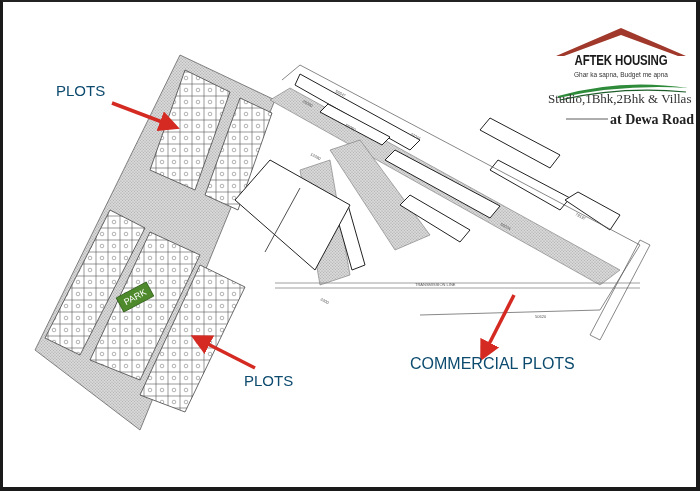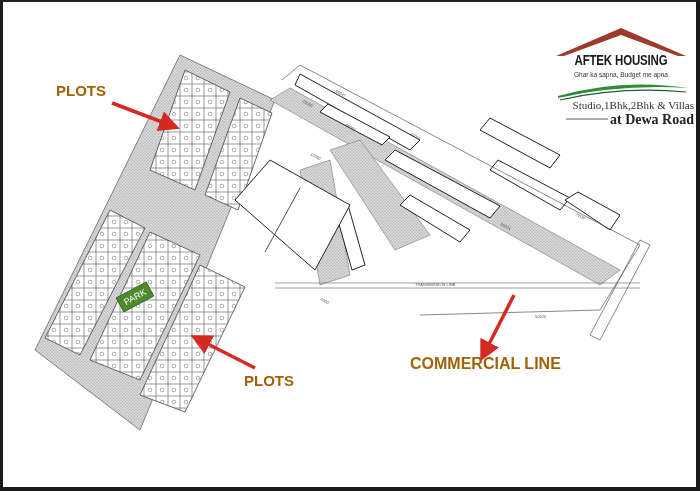--- a/index.html
+++ b/index.html
@@ -1,27 +1,27 @@
 <!DOCTYPE html>
 <html><head>
 <meta charset="utf-8">
 <style>
   html,body{margin:0;padding:0;background:#ffffff;}
   body{width:700px;height:491px;overflow:hidden;position:relative;font-family:"Liberation Sans",sans-serif;}
   .frame{position:absolute;left:0;top:0;width:700px;height:491px;box-sizing:border-box;
     border-left:3px solid #1a1a1a;border-top:2px solid #222;border-right:4px solid #1a1a1a;border-bottom:4px solid #1a1a1a;background:#fff;}
   svg.plan{position:absolute;left:0;top:0;}
-  .label{position:absolute;font-family:"Liberation Sans",sans-serif;font-weight:bold;color:#a16207;white-space:nowrap;}
+  .label{position:absolute;font-family:"Liberation Sans",sans-serif;font-weight:normal;color:#0c4a6e;white-space:nowrap;}
   .lbl-plots1{left:56px;top:82px;font-size:15px;}
   .lbl-plots2{left:244px;top:372px;font-size:15px;}
   .lbl-shops{left:410px;top:355px;font-size:16px;}
   .logo{position:absolute;left:548px;top:26px;width:146px;height:100px;}
   .brand{position:absolute;left:0;top:26px;width:146px;text-align:center;font-family:"Liberation Sans",sans-serif;font-weight:bold;font-size:14px;color:#1a1a1a;letter-spacing:-0.2px;transform:scaleX(0.82);}
   .tagline{position:absolute;left:0;top:45px;width:146px;text-align:center;font-size:6.5px;color:#333;}
-  .types{position:absolute;left:0;top:73px;width:146px;text-align:right;font-family:"Liberation Serif",serif;font-size:11px;color:#333;}
+  .types{position:absolute;left:0;top:65px;width:146px;text-align:left;font-family:"Liberation Serif",serif;font-size:13px;color:#333;}
   .location{position:absolute;left:62px;top:86px;font-family:"Liberation Serif",serif;font-weight:bold;font-size:14px;color:#222;}
   .park-text{font-family:"Liberation Sans",sans-serif;font-size:9px;fill:#ffffff;}
   .dim{font-family:"Liberation Sans",sans-serif;font-size:4px;fill:#555;}
 </style>
 </head>
 <body>
 
 <div class="frame"></div>
 
 <svg class="plan" width="700" height="491" viewBox="0 0 700 491">
@@ -94,21 +94,21 @@
     <polygon points="640,240 650,245 600,340 590,335" fill="none" stroke="#555" stroke-width="0.7"></polygon>
   </g>
 
   <line x1="112" y1="103" x2="170" y2="125" stroke="#d42a22" stroke-width="3.5" marker-end="url(#arrowhead)"></line>
   <line x1="255" y1="368" x2="200" y2="340" stroke="#d42a22" stroke-width="3.5" marker-end="url(#arrowhead)"></line>
   <line x1="514" y1="295" x2="485" y2="352" stroke="#d42a22" stroke-width="3.5" marker-end="url(#arrowhead)"></line>
 </svg>
 
 <div class="label lbl-plots1">PLOTS</div>
 <div class="label lbl-plots2">PLOTS</div>
-<div class="label lbl-shops">COMMERCIAL LINE</div>
+<div class="label lbl-shops">COMMERCIAL PLOTS</div>
 
 <div class="logo">
   <svg width="146" height="100" style="position:absolute;left:0;top:0">
     <polygon points="8,30 73,2 138,30 130,30 73,9 16,30" fill="#a0392b"></polygon>
     <path d="M10,70 Q73,52 140,62 Q73,58 10,72 z" fill="#2e8b3a"></path>
     <path d="M12,74 Q73,60 138,66" fill="none" stroke="#1f5e2a" stroke-width="1.2"></path>
     <line x1="18" y1="93" x2="60" y2="93" stroke="#333" stroke-width="0.8"></line>
   </svg>
   <div class="brand">AFTEK HOUSING</div>
   <div class="tagline">Ghar ka sapna, Budget me apna</div>

